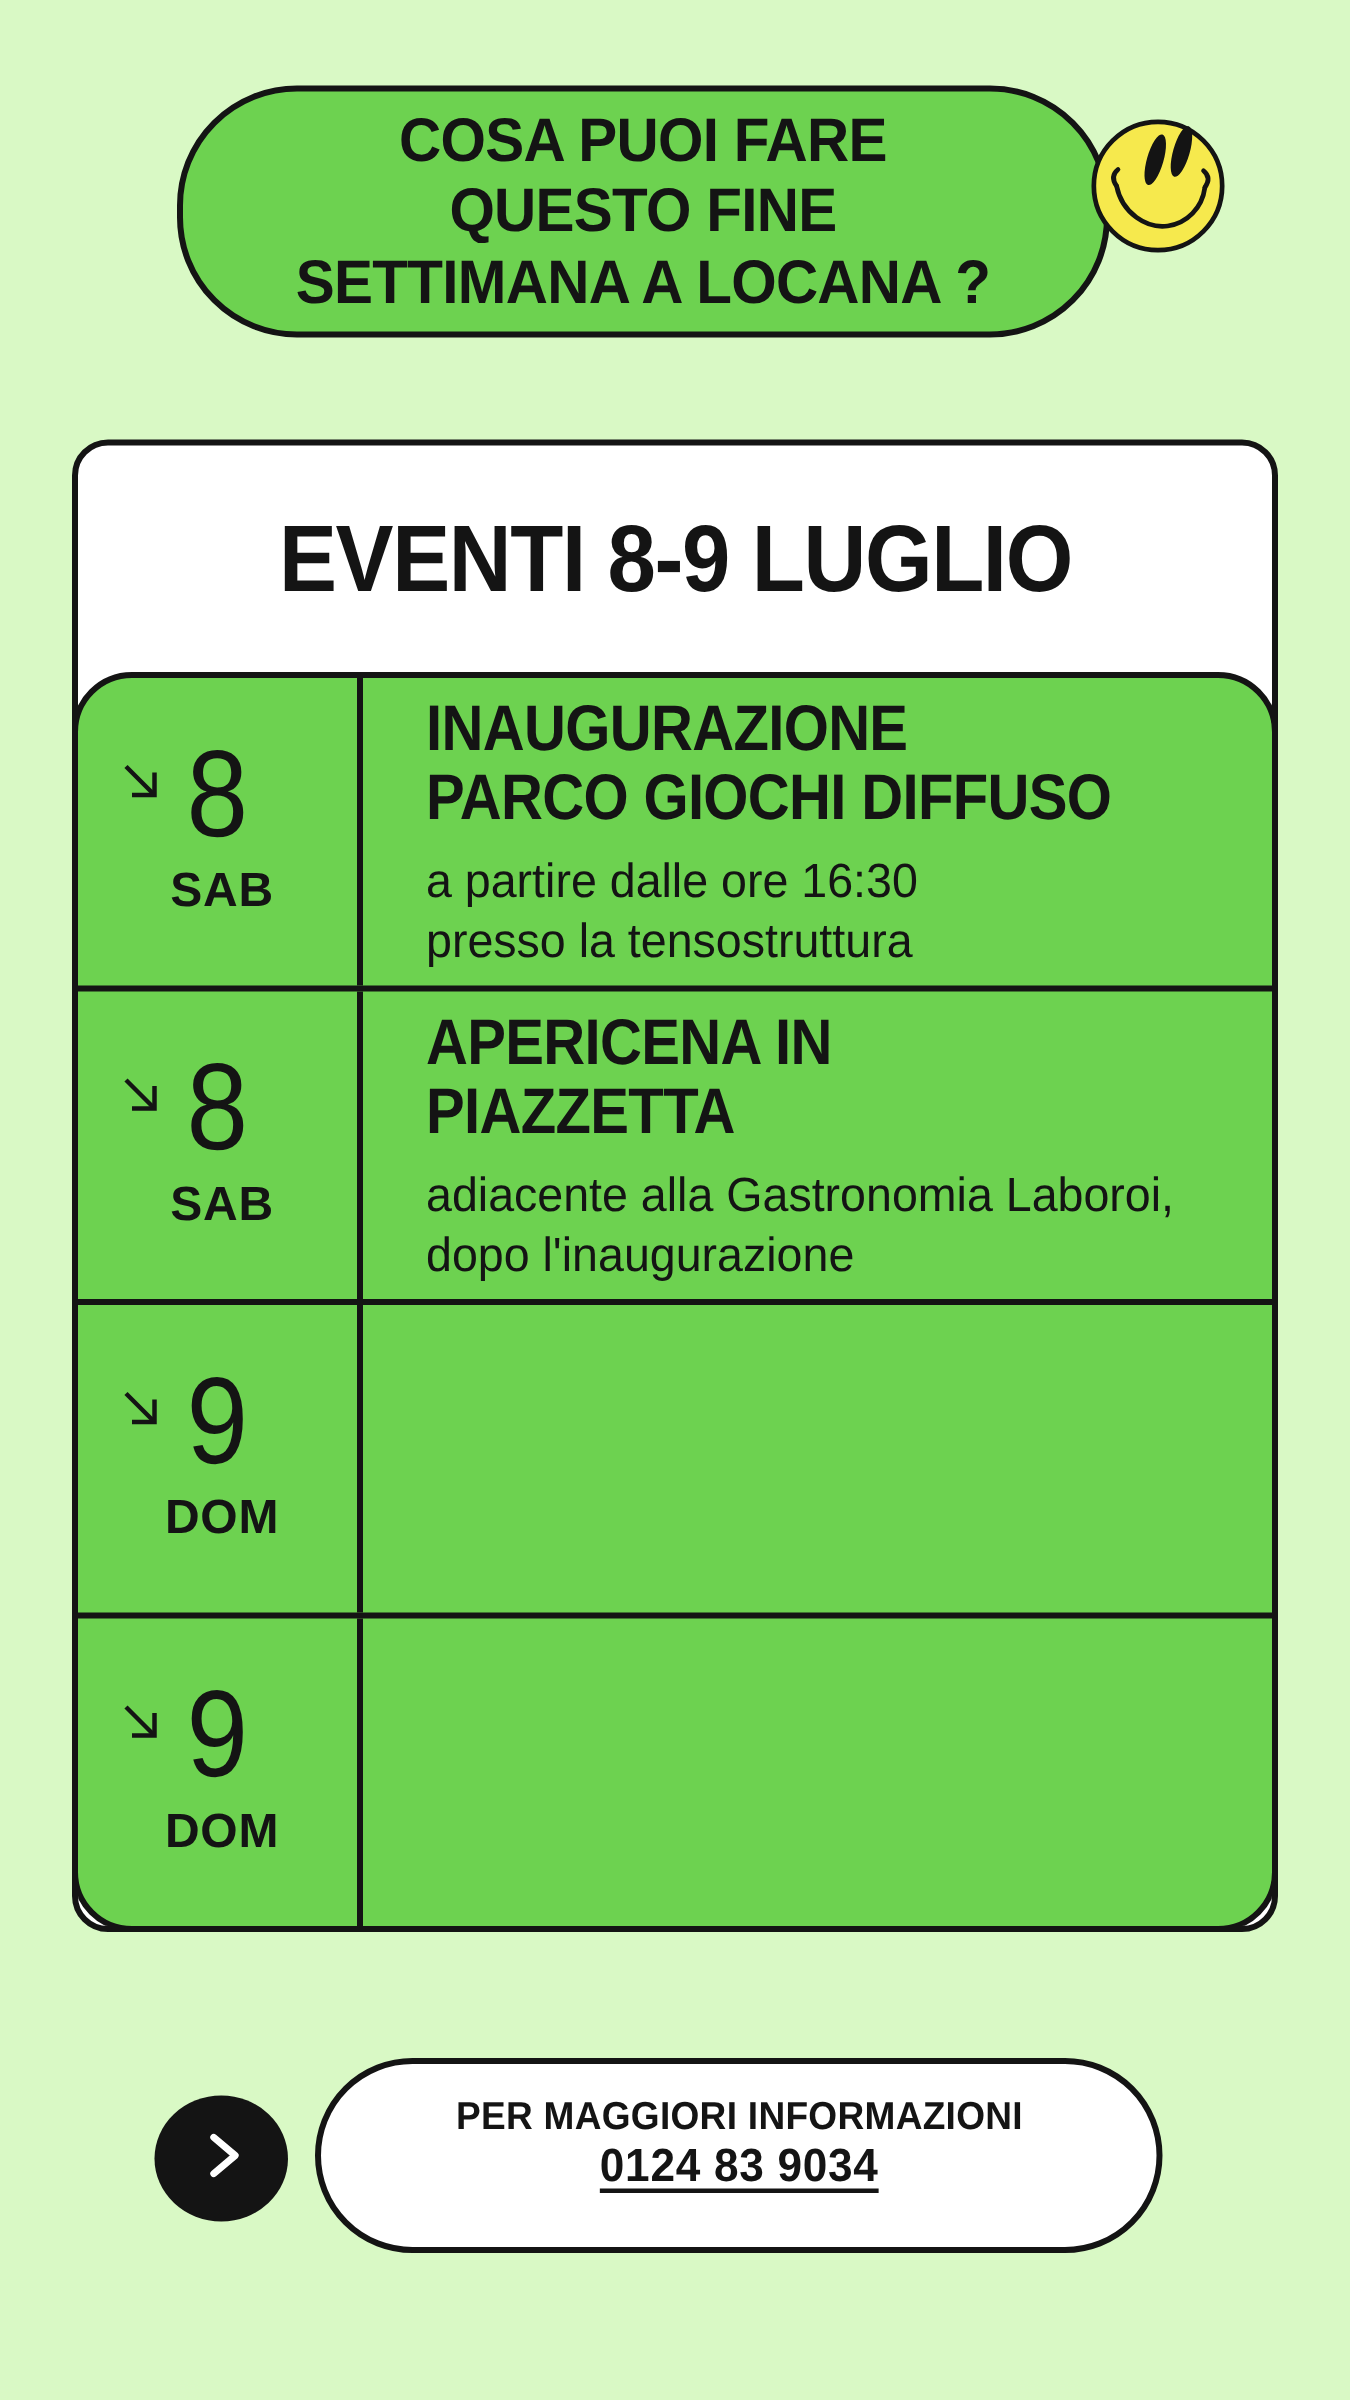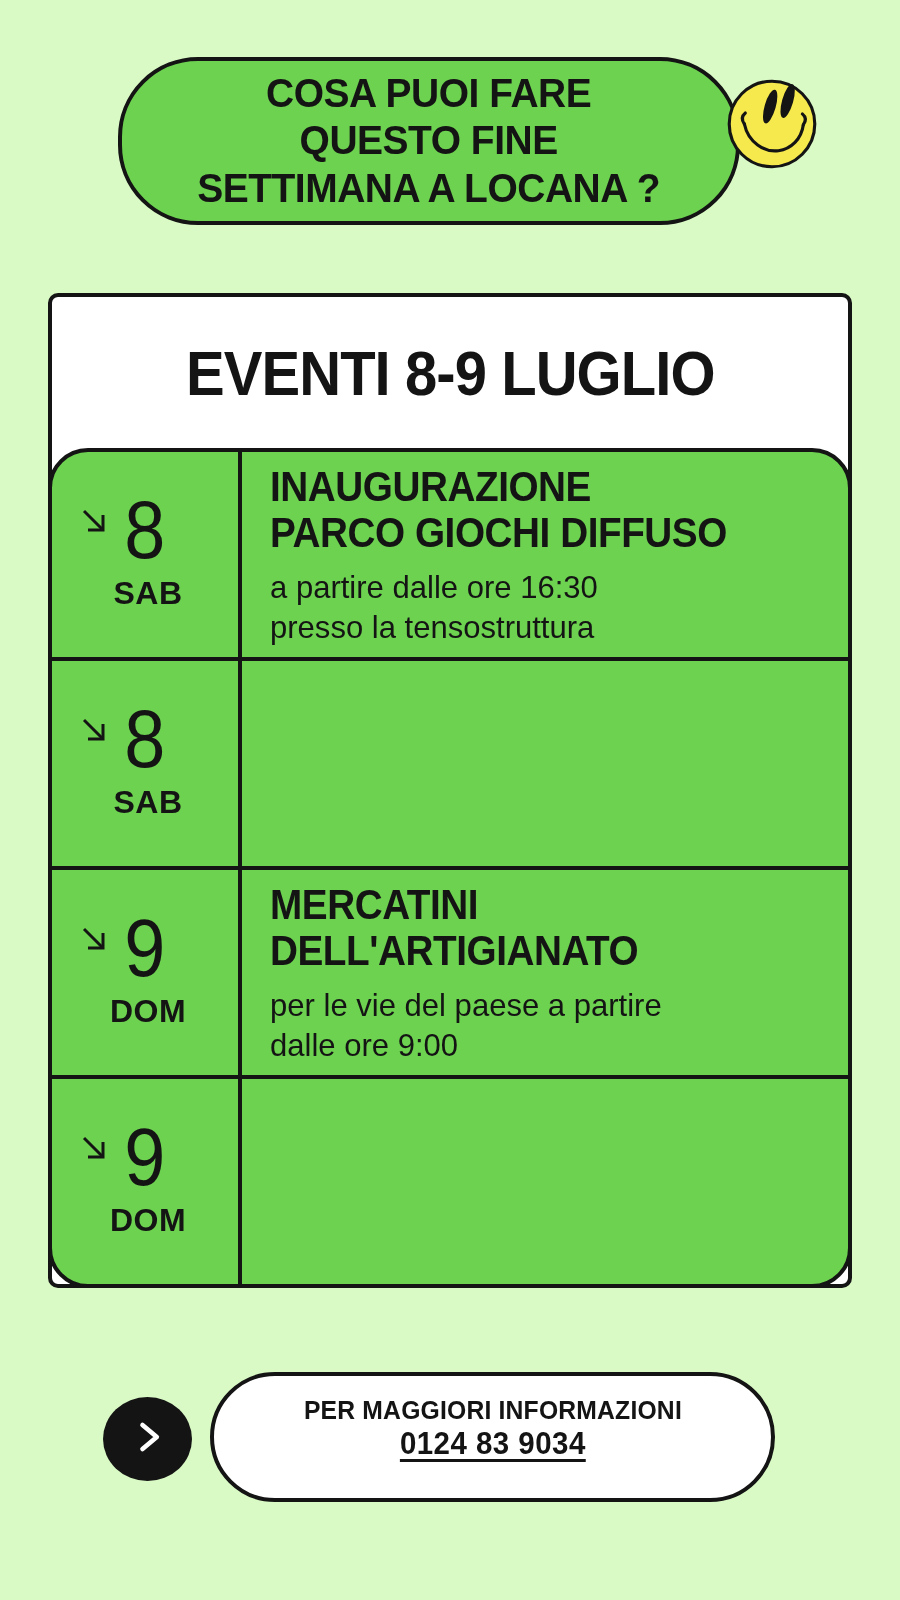--- a/index.html
+++ b/index.html
@@ -22,21 +22,21 @@
     letter-spacing:-0.5px; transform:scaleX(0.95); transform-origin:50% 50%;
   }
   .smiley {
     position:absolute; left:726px; top:78px; width:92px; height:92px; z-index:2;
   }
 
   
   .card {
     position:absolute; left:48px; top:293px; width:804px; height:995px;
     box-sizing:border-box; background:#ffffff; border:4px solid #141414;
-    border-radius:10px; overflow:hidden; display:flex; flex-direction:column;
+    border-radius:24px; overflow:hidden; display:flex; flex-direction:column;
   }
   .card-title-area {
     height:151px; flex:0 0 151px; display:flex; align-items:center; justify-content:center;
   }
   .card-title {
     font-size:63px; font-weight:700; letter-spacing:-1px; white-space:nowrap;
     transform:scaleX(0.92); transform-origin:50% 50%;
   }
   .events-table {
     flex:1 1 auto; margin:0 -4px -4px -4px;
@@ -55,21 +55,21 @@
   .day-num {
     font-size:82px; font-weight:400; line-height:0.8;
     transform:scaleX(0.9); transform-origin:50% 50%;
   }
   .weekday {
     margin-top:12px; margin-left:6px; font-size:32px; font-weight:700; letter-spacing:0.5px;
   }
 
   .content-cell {
     flex:1 1 auto; display:flex; flex-direction:column; justify-content:center;
-    padding:14px 20px 14px 28px; min-width:0;
+    padding:14px 20px 14px 28px; min-width:0;margin-left:14px;
   }
   .event-title {
     font-size:43px; font-weight:700; line-height:1.07; letter-spacing:-0.5px;
     transform:scaleX(0.9); transform-origin:0 50%;
   }
   .event-desc {
     margin-top:12px; font-size:32px; font-weight:400; line-height:1.25;
     transform:scaleX(0.97); transform-origin:0 50%;
   }
 
@@ -147,38 +147,38 @@
         <div class="date-cell">
           <span class="arrow-icon">
             <svg viewBox="0 0 30 30" width="30" height="30">
               <line x1="4" y1="4" x2="23" y2="23" stroke="#141414" stroke-width="3"></line>
               <polyline points="23,8 23,23 8,23" fill="none" stroke="#141414" stroke-width="3"></polyline>
             </svg>
           </span>
           <div class="day-num">8</div>
           <div class="weekday">SAB</div>
         </div>
+        <div class="content-cell">
+          <div class="event-title preline">APERICENA IN
+PIAZZETTA</div>
+          <div class="event-desc preline">adiacente alla Gastronomia Laboroi,
+dopo l'inaugurazione</div>
+        </div>
       </div>
 
       <div class="event-row">
         <div class="date-cell">
           <span class="arrow-icon">
             <svg viewBox="0 0 30 30" width="30" height="30">
               <line x1="4" y1="4" x2="23" y2="23" stroke="#141414" stroke-width="3"></line>
               <polyline points="23,8 23,23 8,23" fill="none" stroke="#141414" stroke-width="3"></polyline>
             </svg>
           </span>
           <div class="day-num">9</div>
           <div class="weekday">DOM</div>
-        </div>
-        <div class="content-cell">
-          <div class="event-title preline">MERCATINI
-DELL'ARTIGIANATO</div>
-          <div class="event-desc preline">per le vie del paese a partire
-dalle ore 9:00</div>
         </div>
       </div>
 
       <div class="event-row">
         <div class="date-cell">
           <span class="arrow-icon">
             <svg viewBox="0 0 30 30" width="30" height="30">
               <line x1="4" y1="4" x2="23" y2="23" stroke="#141414" stroke-width="3"></line>
               <polyline points="23,8 23,23 8,23" fill="none" stroke="#141414" stroke-width="3"></polyline>
             </svg>

